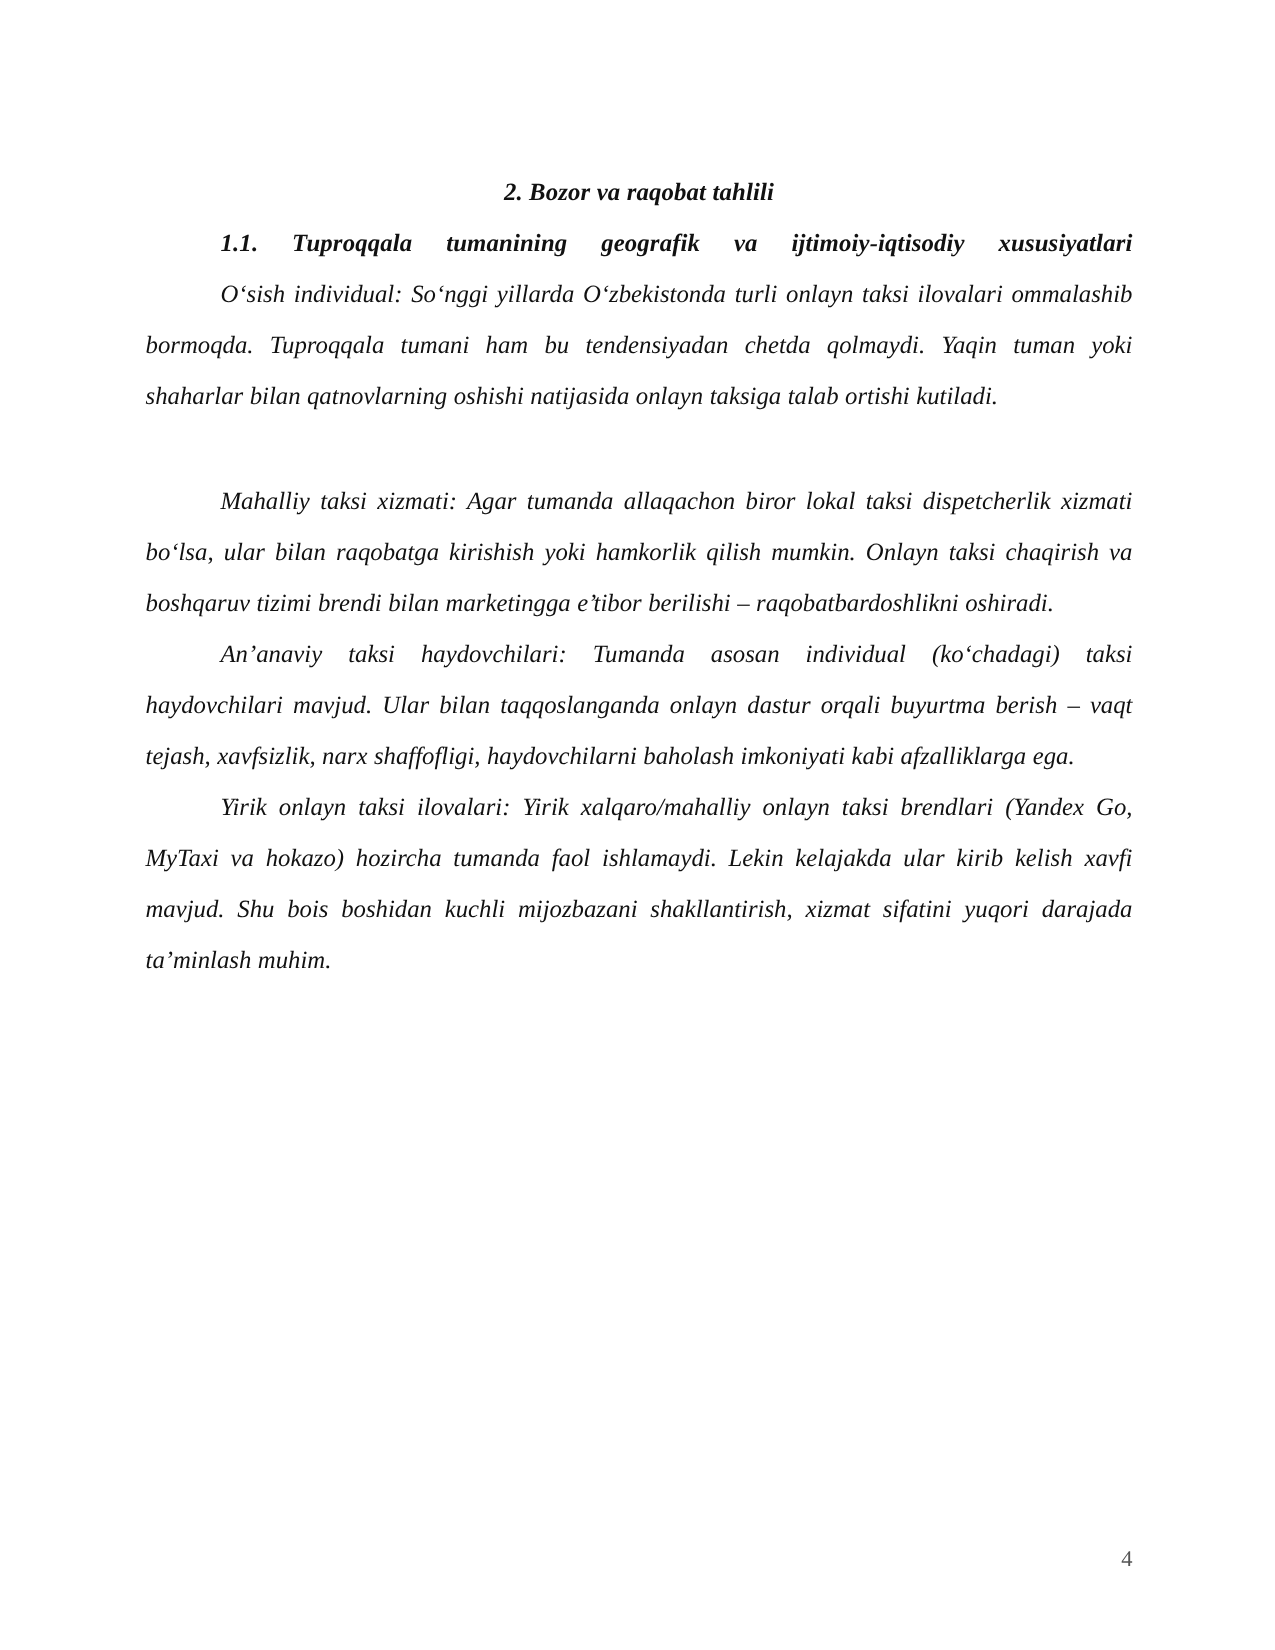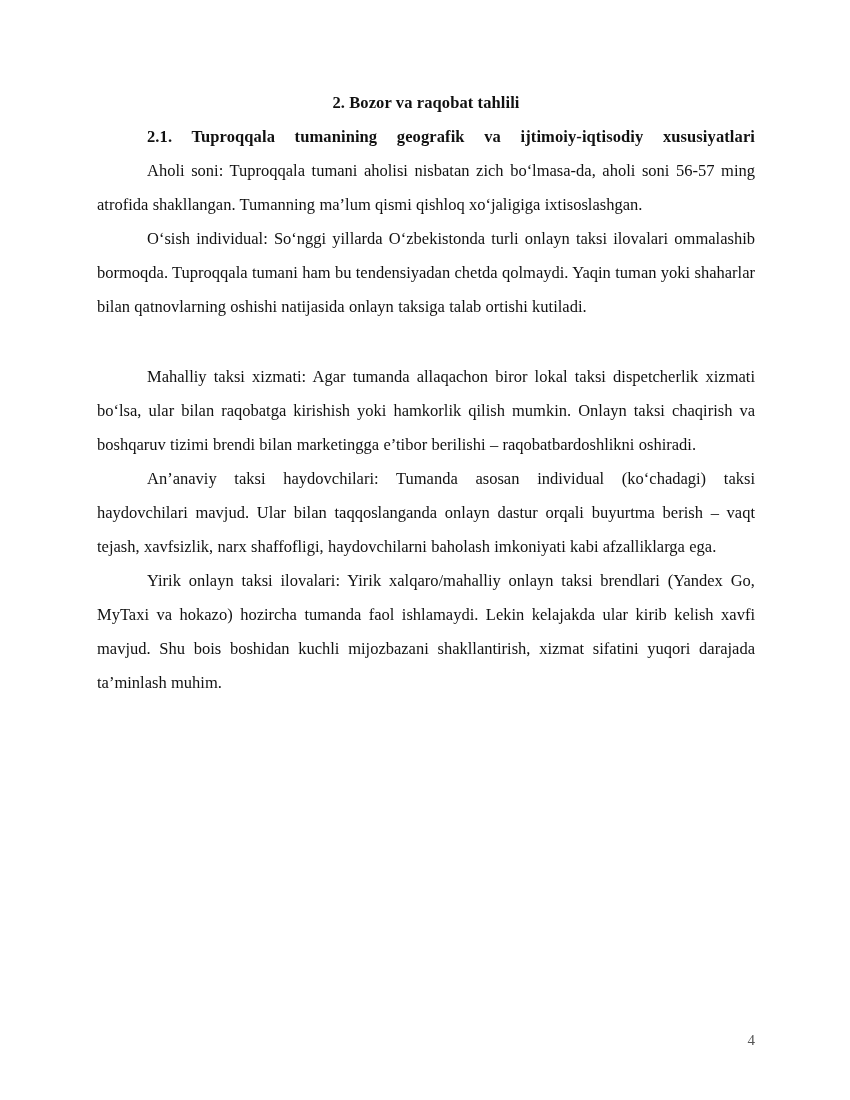--- a/index.html
+++ b/index.html
@@ -21,22 +21,23 @@
     position: absolute;
     left: 0; top: 0;
     width: 850px;
     height: 1100px;
     background: #ffffff;
   }
 
   .content {
     position: absolute;
     left: 97px;
-    top: 86px;
+    top: 111px;
     width: 658px;
+    font-style: italic;
   }
 
   
   .h-center {
     text-align: center;
     font-weight: bold;
     font-size: 16.5px;
     line-height: 34px;
     margin: 0;
     letter-spacing: 0.1px;
@@ -81,23 +82,22 @@
 </style>
 </head>
 <body>
 
 <div class="page">
 
   <div class="content">
 
     <h1 class="h-center">2. Bozor va raqobat tahlili</h1>
 
-    <h2 class="h-sub">2.1. Tuproqqala tumanining geografik va ijtimoiy-iqtisodiy xususiyatlari</h2>
+    <h2 class="h-sub">1.1. Tuproqqala tumanining geografik va ijtimoiy-iqtisodiy xususiyatlari</h2>
 
-    <p class="para">Aholi soni: Tuproqqala tumani aholisi nisbatan zich boʻlmasa-da, aholi soni 56-57 ming atrofida shakllangan. Tumanning ma’lum qismi qishloq xoʻjaligiga ixtisoslashgan.</p>
 
 
     <p class="para">Oʻsish individual: Soʻnggi yillarda Oʻzbekistonda turli onlayn taksi ilovalari ommalashib bormoqda. Tuproqqala tumani ham bu tendensiyadan chetda qolmaydi. Yaqin tuman yoki shaharlar bilan qatnovlarning oshishi natijasida onlayn taksiga talab ortishi kutiladi.</p>
 
     <div class="spacer-md"></div>
 
 
     <div class="spacer-sm"></div>
 
     <p class="para">Mahalliy taksi xizmati: Agar tumanda allaqachon biror lokal taksi dispetcherlik xizmati boʻlsa, ular bilan raqobatga kirishish yoki hamkorlik qilish mumkin. Onlayn taksi chaqirish va boshqaruv tizimi brendi bilan marketingga e’tibor berilishi – raqobatbardoshlikni oshiradi.</p>

